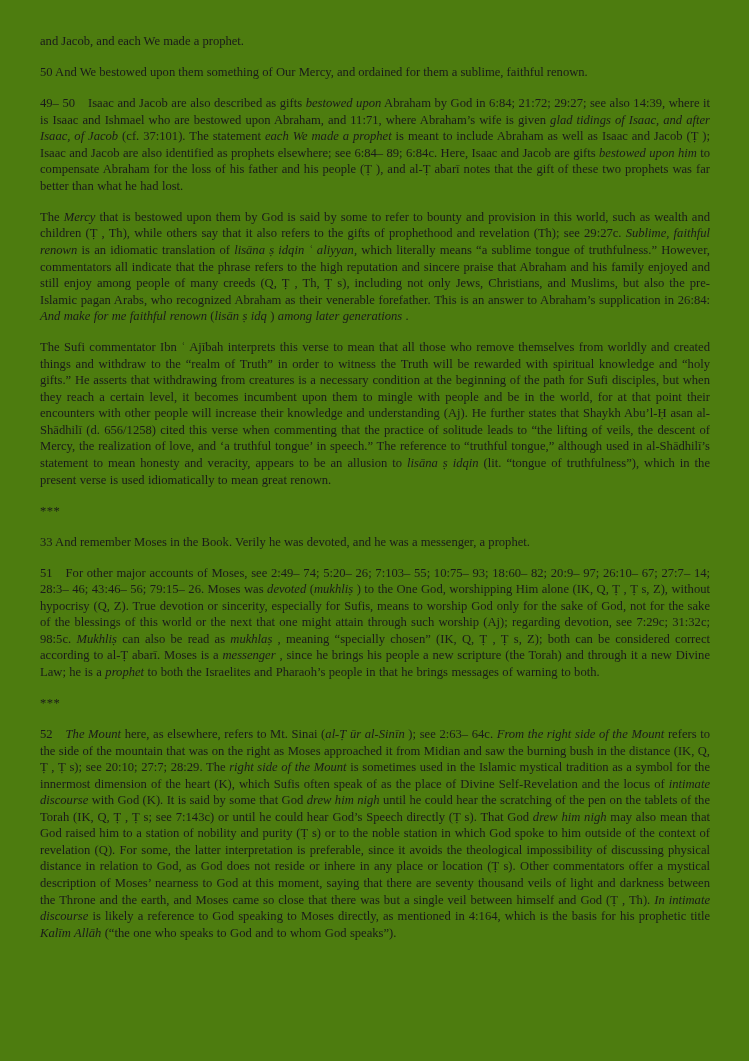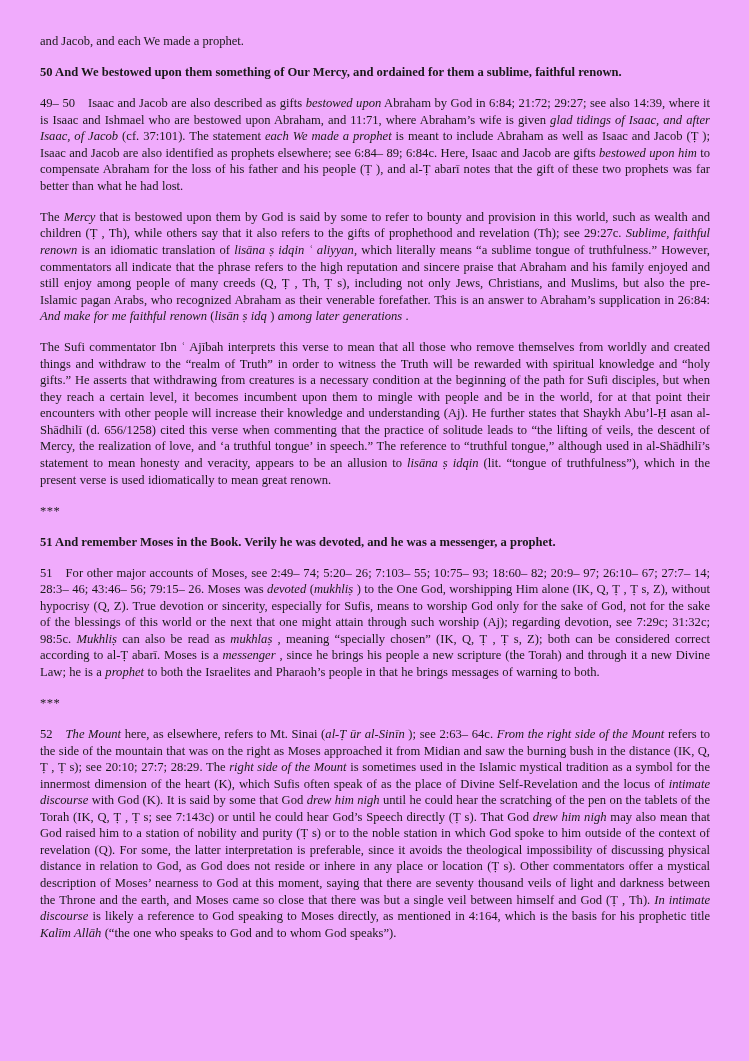--- a/index.html
+++ b/index.html
@@ -11,39 +11,38 @@
     width: 749px;
     height: 1061px;
     font-family: "Liberation Serif", "DejaVu Serif", serif;
     color: #1a1a1a;
     overflow: hidden;
   }
   #page {
     position: relative;
     width: 749px;
     height: 1061px;
-    background: #f0abfc;
+    background: #4d7c0f;
     box-sizing: border-box;
     padding: 33px 39px 0 40px;
   }
   .para {
     font-size: 12.6px;
     line-height: 16.55px;
     text-align: justify;
     text-justify: inter-word;
     margin: 0 0 14.5px 0;
     hyphens: none;
     word-spacing: 0.02em;
   }
   .verse {
     font-size: 12.6px;
     line-height: 16.55px;
     text-align: left;
     margin: 0 0 14.5px 0;
-    font-weight: bold;
   }
   .runhead {
     font-size: 12.6px;
     line-height: 16.55px;
     text-align: justify;
     margin: 0 0 14.5px 0;
   }
   .sep {
     font-size: 12.6px;
     line-height: 16.55px;
@@ -84,21 +83,21 @@
 
   <p class="para">
     <span>The Sufi commentator Ibn ʿ Ajībah interprets this verse to mean that all those who remove themselves from worldly and created things and withdraw to the “realm of Truth” in order to witness the Truth will be rewarded with spiritual knowledge and “holy gifts.” He asserts that withdrawing from creatures is a necessary condition at the beginning of the path for Sufi disciples, but when they reach a certain level, it becomes incumbent upon them to mingle with people and be in the world, for at that point their encounters with other people will increase their knowledge and understanding (Aj). He further states that Shaykh Abu’l-Ḥ asan al-Shādhilī (d. 656/1258) cited this verse when commenting that the practice of solitude leads to “the lifting of veils, the descent of Mercy, the realization of love, and ‘a truthful tongue’ in speech.” The reference to “truthful tongue,” although used in al-Shādhilī’s statement to mean honesty and veracity, appears to be an allusion to </span><i>lisāna ṣ idqin</i><span> (lit. “tongue of truthfulness”), which in the present verse is used idiomatically to mean great renown.</span>
   </p>
 
   <p class="sep">
     <span>***</span>
   </p>
 
   <p class="verse">
-    <span>51 And remember Moses in the Book. Verily he was devoted, and he was a messenger, a prophet.</span>
+    <span>33 And remember Moses in the Book. Verily he was devoted, and he was a messenger, a prophet.</span>
   </p>
 
   <p class="para">
     <span class="vnum">51</span><span class="gap-after-num"></span><span>For other major accounts of Moses, see 2:49– 74; 5:20– 26; 7:103– 55; 10:75– 93; 18:60– 82; 20:9– 97; 26:10– 67; 27:7– 14; 28:3– 46; 43:46– 56; 79:15– 26. Moses was </span><i>devoted</i><span> (</span><i>mukhliṣ</i><span> ) to the One God, worshipping Him alone (IK, Q, Ṭ , Ṭ s, Z), without hypocrisy (Q, Z). True devotion or sincerity, especially for Sufis, means to worship God only for the sake of God, not for the sake of the blessings of this world or the next that one might attain through such worship (Aj); regarding devotion, see 7:29c; 31:32c; 98:5c. </span><i>Mukhliṣ</i><span> can also be read as </span><i>mukhlaṣ</i><span> , meaning “specially chosen” (IK, Q, Ṭ , Ṭ s, Z); both can be considered correct according to al-Ṭ abarī. Moses is a </span><i>messenger</i><span> , since he brings his people a new scripture (the Torah) and through it a new Divine Law; he is a </span><i>prophet</i><span> to both the Israelites and Pharaoh’s people in that he brings messages of warning to both.</span>
   </p>
 
   <p class="sep">
     <span>***</span>
   </p>
 

